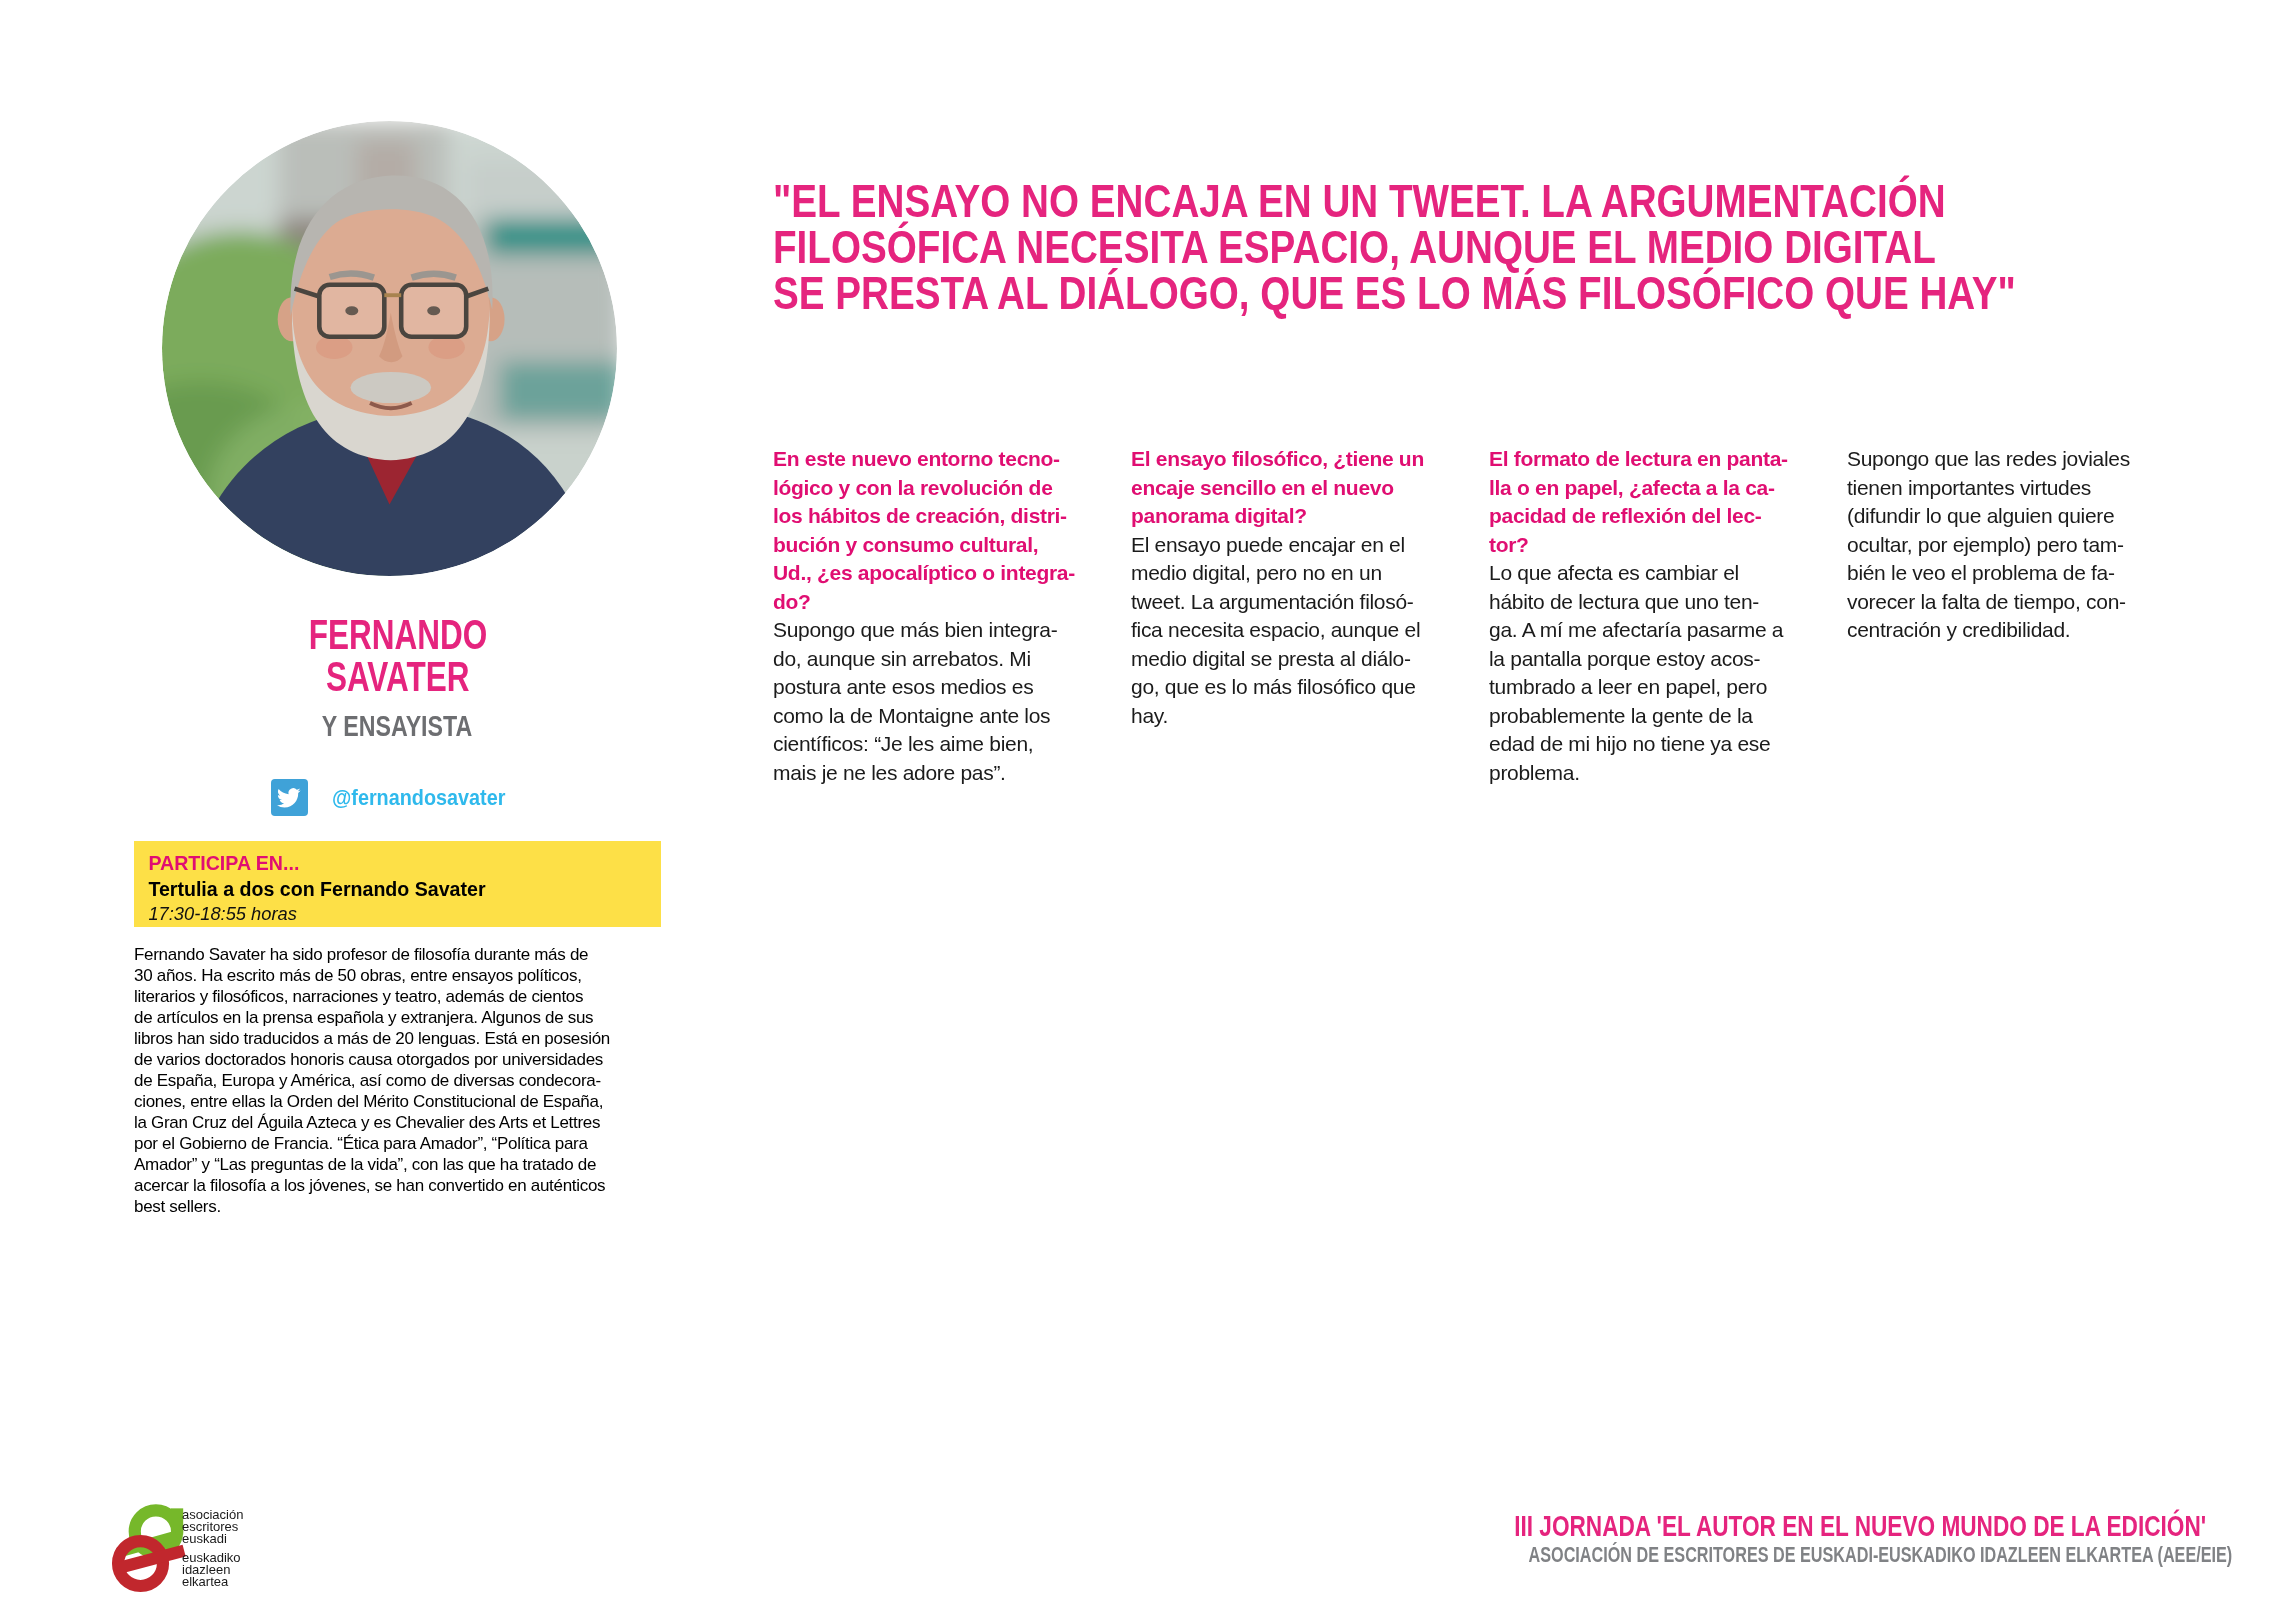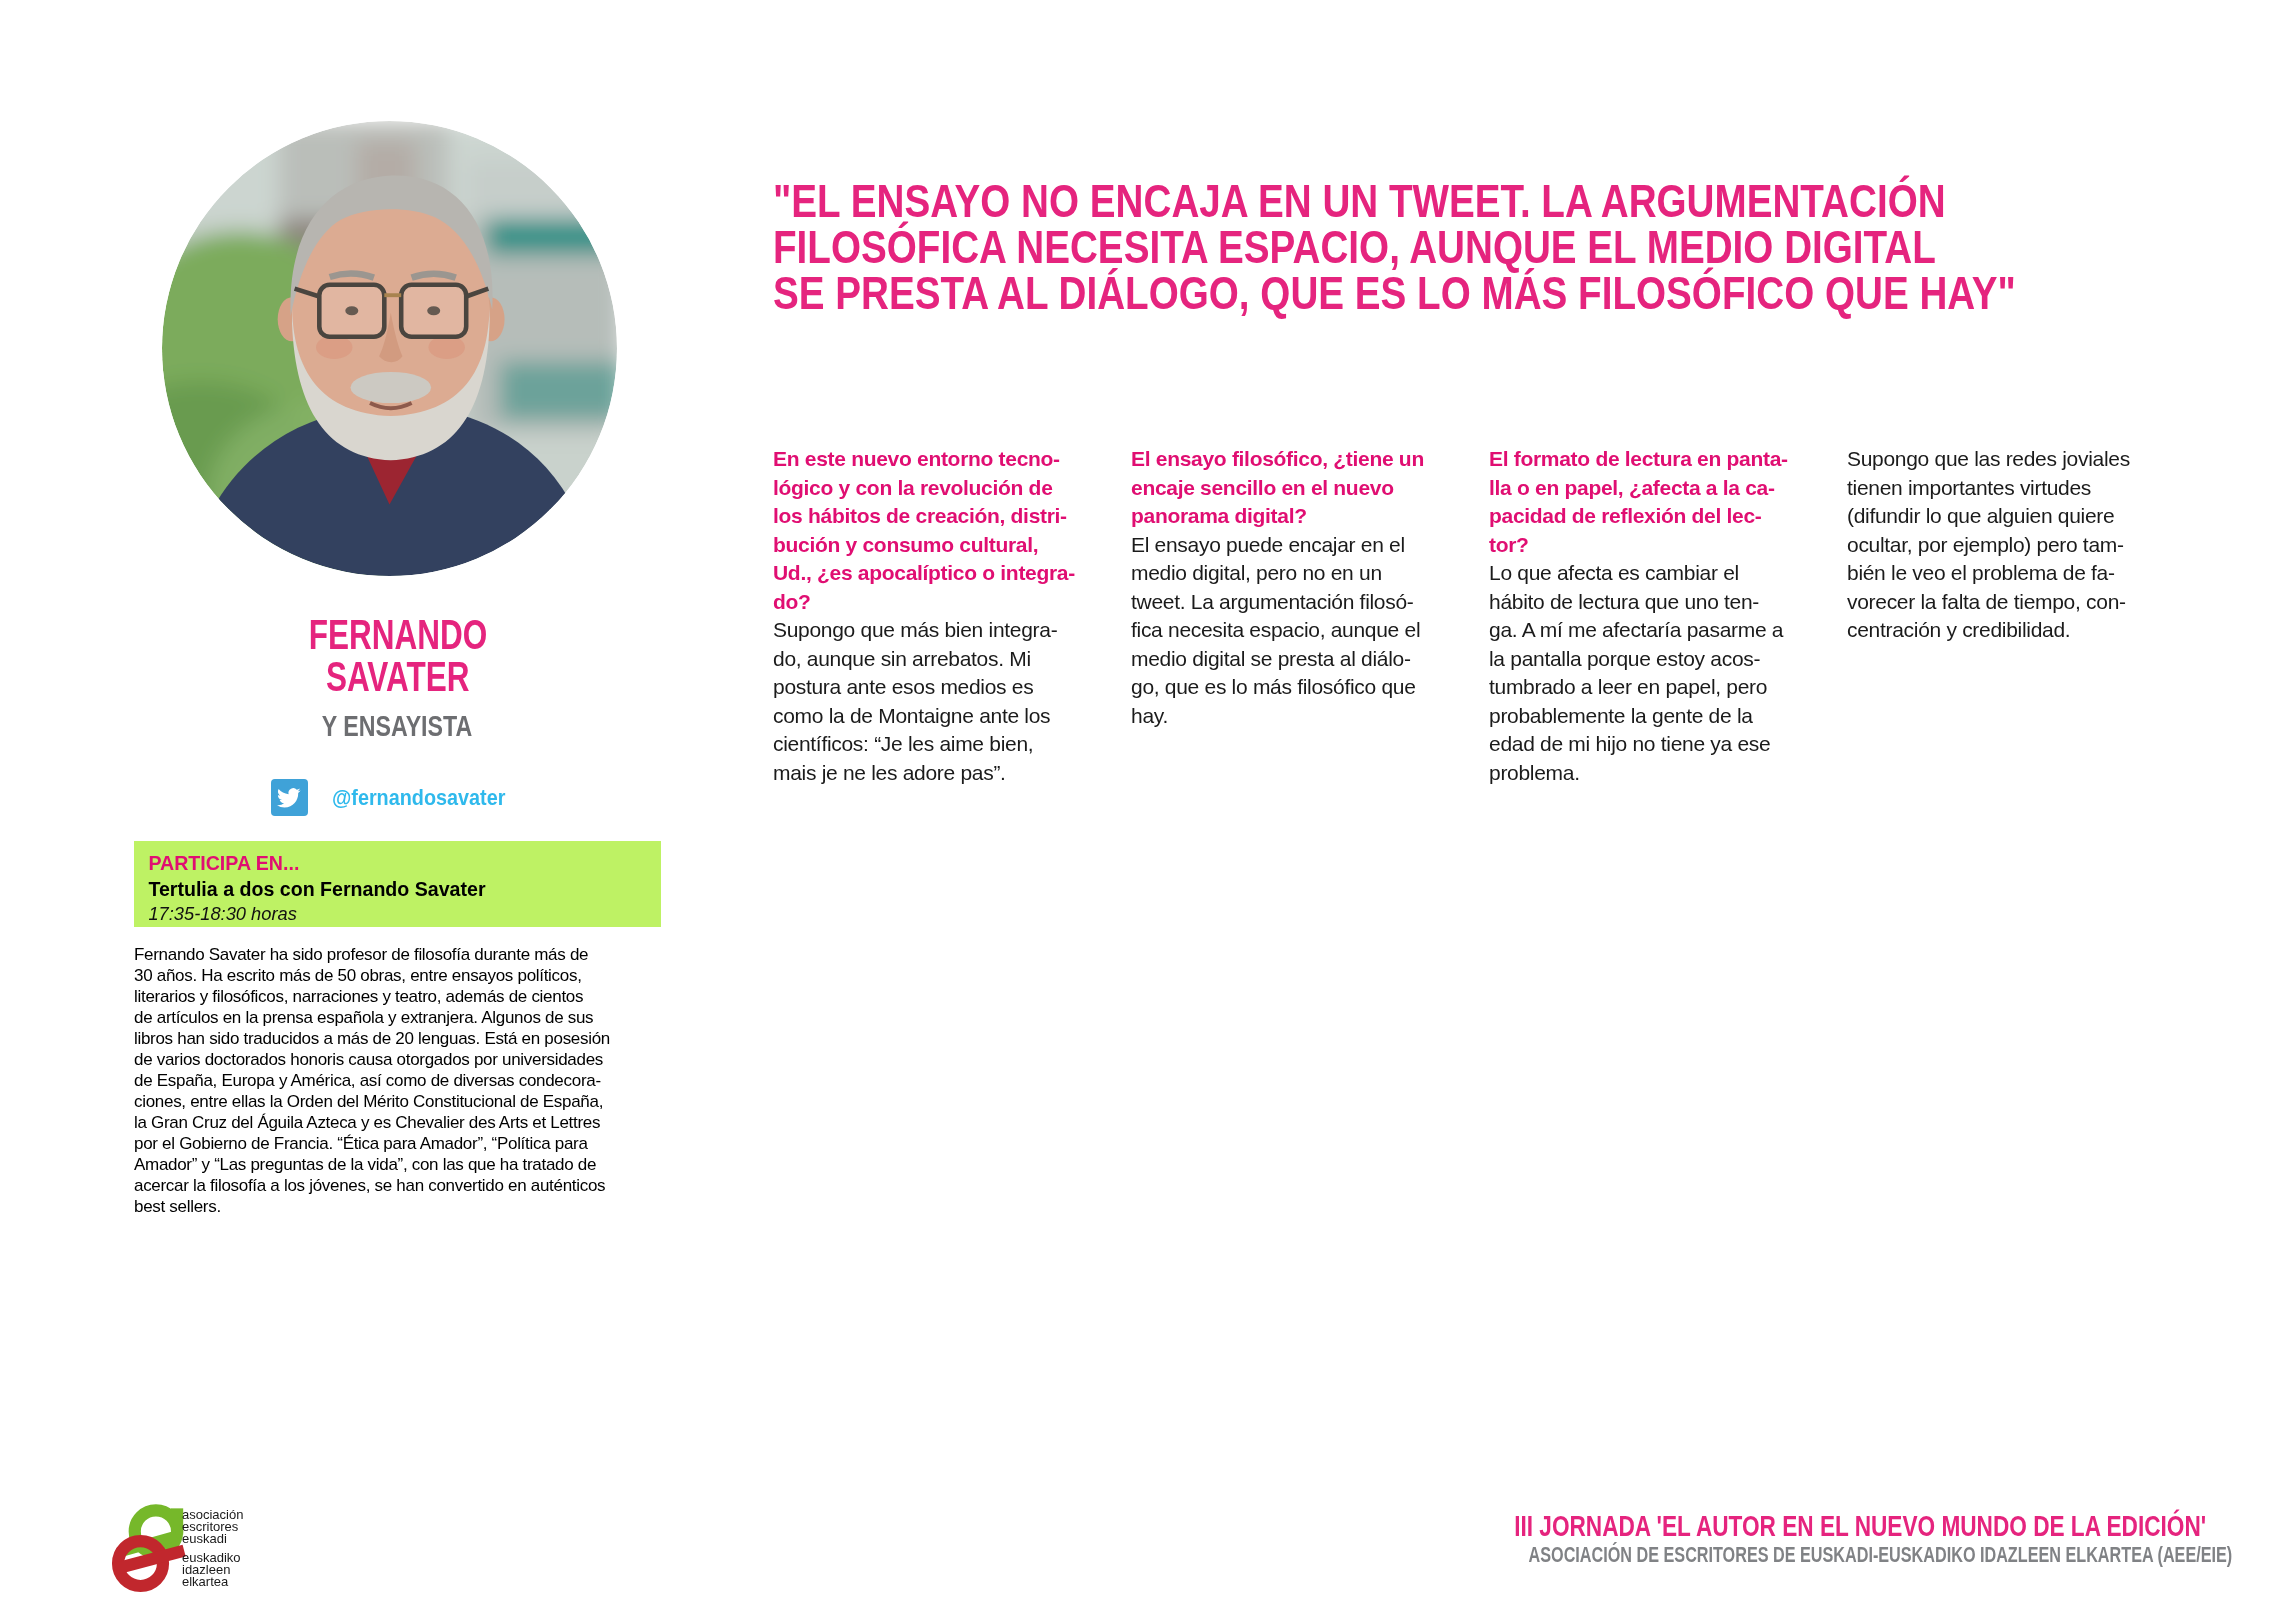--- a/index.html
+++ b/index.html
@@ -20,21 +20,21 @@
   .role-block{position:absolute;left:134px;top:711px;width:527px;text-align:center;}
   .role-block .rl{font-size:29px;line-height:31px;font-weight:bold;color:#6D6E71;}
   .role-block .rl span{display:inline-block;transform:scaleX(0.8);transform-origin:50% 50%;white-space:nowrap;}
   
   .twitter-row{position:absolute;left:134px;top:778px;width:527px;height:39px;
     display:flex;align-items:center;justify-content:center;gap:24px;}
   .tw-icon{width:37px;height:37px;background:#3FA2D8;border-radius:3.9px;display:flex;align-items:center;justify-content:center;}
   .tw-handle{font-size:22px;font-weight:bold;color:#2FB9EC;}
   .tw-handle span{display:inline-block;transform:scaleX(0.9);transform-origin:0 50%;white-space:nowrap;}
   
-  .participa{position:absolute;left:134px;top:841px;width:527px;height:86px;background:#bef264;box-sizing:border-box;padding:9.2px 0 0 14.4px;}
+  .participa{position:absolute;left:134px;top:841px;width:527px;height:86px;background:#fde047;box-sizing:border-box;padding:9.2px 0 0 14.4px;}
   .p-title{font-size:19.6px;line-height:26px;font-weight:bold;color:#E00E72;}
   .p-event{font-size:19.6px;line-height:26px;font-weight:bold;color:#000;}
   .p-time{font-size:18.3px;line-height:23.6px;font-style:italic;color:#111;}
   
   .bio{position:absolute;left:134px;top:944px;width:576px;font-size:17px;line-height:21px;
     letter-spacing:-0.3px;white-space:pre;color:#000;}
   
   .col{position:absolute;top:445px;width:340px;}
   .col.c1{left:773px;} .col.c2{left:1131px;} .col.c3{left:1489px;} .col.c4{left:1847px;}
   .q{font-size:21px;line-height:28.5px;font-weight:bold;color:#E00E72;white-space:pre;letter-spacing:-0.3px;}
@@ -123,21 +123,21 @@
     <svg width="23.6" height="23.6" viewBox="0 0 24 24">
       <path fill="#ffffff" d="M23.953 4.57a10 10 0 01-2.825.775 4.958 4.958 0 002.163-2.723c-.951.555-2.005.959-3.127 1.184a4.92 4.92 0 00-8.384 4.482C7.69 8.095 4.067 6.13 1.64 3.162a4.822 4.822 0 00-.666 2.475c0 1.71.87 3.213 2.188 4.096a4.904 4.904 0 01-2.228-.616v.06a4.923 4.923 0 003.946 4.827 4.996 4.996 0 01-2.212.085 4.936 4.936 0 004.604 3.417 9.867 9.867 0 01-6.102 2.105c-.39 0-.779-.023-1.17-.067a13.995 13.995 0 007.557 2.209c9.053 0 13.998-7.496 13.998-13.985 0-.21 0-.42-.015-.63A9.935 9.935 0 0024 4.59z"></path>
     </svg>
   </div>
   <div class="tw-handle"><span>@fernandosavater</span></div>
 </div>
 
 <div class="participa">
   <div class="p-title">PARTICIPA EN...</div>
   <div class="p-event">Tertulia a dos con Fernando Savater</div>
-  <div class="p-time">17:35-18:30 horas</div>
+  <div class="p-time">17:30-18:55 horas</div>
 </div>
 
 <div class="bio">Fernando Savater ha sido profesor de filosofía durante más de
 30 años. Ha escrito más de 50 obras, entre ensayos políticos,
 literarios y filosóficos, narraciones y teatro, además de cientos
 de artículos en la prensa española y extranjera. Algunos de sus
 libros han sido traducidos a más de 20 lenguas. Está en posesión
 de varios doctorados honoris causa otorgados por universidades
 de España, Europa y América, así como de diversas condecora-
 ciones, entre ellas la Orden del Mérito Constitucional de España,

